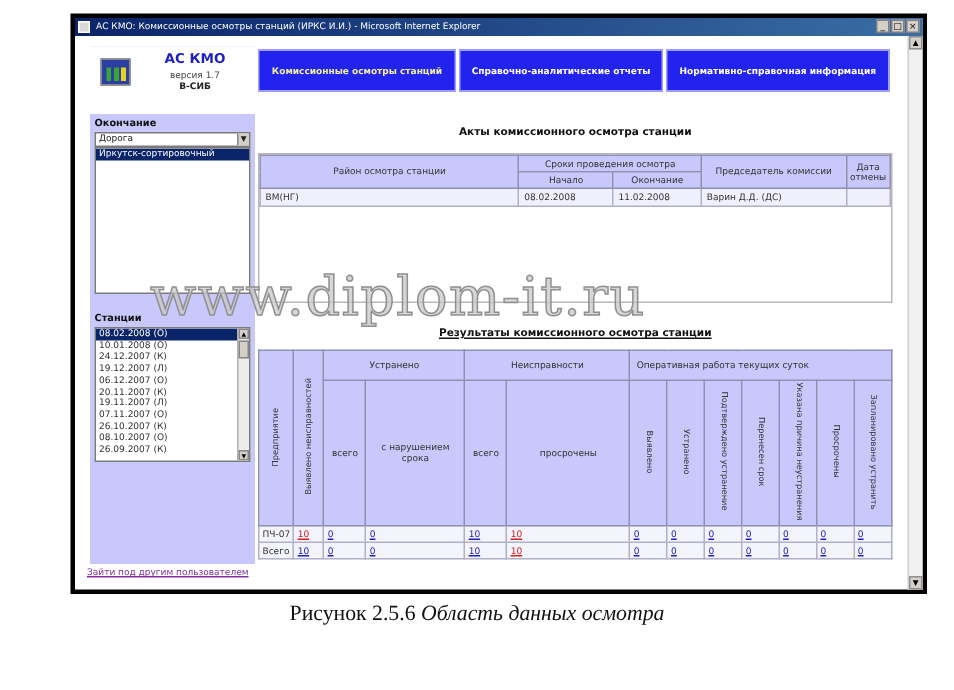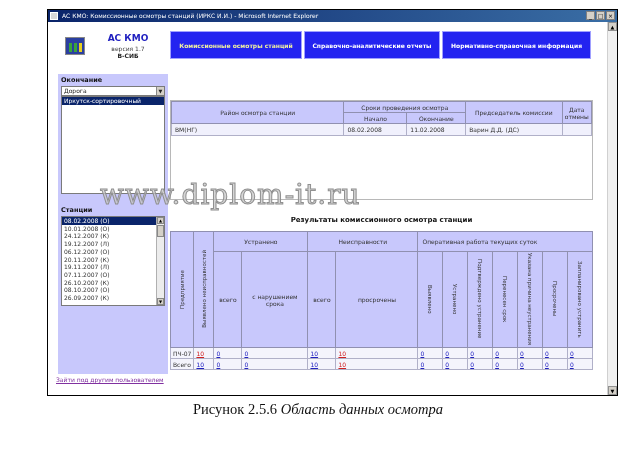--- a/index.html
+++ b/index.html
@@ -1,17 +1,17 @@
 <!DOCTYPE html>
 <html><head>
 <meta charset="utf-8">
 <style>
   * { box-sizing: border-box; margin: 0; padding: 0; }
   body { width: 636px; height: 460px; background: #ffffff; font-family: "DejaVu Sans", sans-serif; position: relative; overflow: hidden; }
-  .window { position: absolute; left: 47px; top: 9px; width: 571px; height: 387px; border: 1px solid #000000; background: #ffffff; }
+  .window { position: absolute; left: 47px; top: 9px; width: 571px; height: 387px; border: 3px solid #000000; background: #ffffff; }
   .titlebar { height: 12px; background: linear-gradient(90deg,#0a246a,#3a6ea5); color: #ffffff; font-size: 6px; line-height: 12px; padding-left: 14px; position: relative; }
   .titlebar .app-icon { position: absolute; left: 2px; top: 2px; width: 8px; height: 8px; background: #d8d8d8; border: 1px solid #ffffff; }
   .winbtns { position: absolute; right: 2px; top: 1px; display: flex; gap: 1px; }
   .winbtns span { width: 9px; height: 9px; background: #d4d0c8; border: 1px solid #808080; font-size: 6px; line-height: 8px; color: #000; text-align: center; }
   .content { position: absolute; left: 0; top: 12px; right: 10px; bottom: 0; }
   .vscroll { position: absolute; right: 0; top: 12px; width: 10px; bottom: 0; background: #f0f0f0; border-left: 1px solid #d0d0d0; }
   .vscroll .arrow { position: absolute; left: 0; width: 9px; height: 9px; background: #d4d0c8; border: 1px solid #909090; font-size: 5px; text-align: center; line-height: 8px; }
 
   .sidebar { position: absolute; left: 10px; top: 7px; width: 110px; height: 345px; background: #c8c8fc; }
   .logo-area { height: 45px; background: #ffffff; position: relative; }
@@ -46,21 +46,21 @@
 
   .res-wrap { position: absolute; left: 122px; top: 209px; width: 423px; }
   .res { width: 100%; }
   .res th { background: #c8c8fc; font-weight: normal; border: 1px solid #9090b0; text-align: center; padding: 1px; }
   .res td { background: #f4f4fc; border: 1px solid #b0b0c8; padding: 1px 2px; height: 11px; }
   .vert { writing-mode: vertical-rl; transform: rotate(180deg); display: inline-block; font-size: 5.5px; line-height: 6px; }
   .vert.ccw { transform: none; }
   a.num { color: #2020c0; text-decoration: underline; }
   a.num.red { color: #d02020; }
 
-  .watermark { position: absolute; left: 100px; top: 178px; font-family: "DejaVu Serif", serif; font-size: 28px; color: rgba(200,200,200,0.75); -webkit-text-stroke: 1px #909090; letter-spacing: 1px; pointer-events: none; }
+  .watermark { position: absolute; left: 100px; top: 178px; font-family: "DejaVu Serif", serif; font-size: 36px; color: rgba(200,200,200,0.75); -webkit-text-stroke: 1px #909090; letter-spacing: 1px; pointer-events: none; }
   .caption { position: absolute; left: 0; width: 636px; top: 401px; text-align: center; font-family: "Liberation Serif", serif; font-size: 14.5px; color: #111; }
   .caption i { font-style: italic; }
 </style>
 </head>
 <body>
 
 <div class="window">
   <div class="titlebar">
     <span class="app-icon"></span>
     <span>АС КМО: Комиссионные осмотры станций (ИРКС И.И.) - Microsoft Internet Explorer</span>
@@ -108,20 +108,21 @@
       </div>
     </div>
     <a class="side-link">Зайти под другим пользователем</a>
 
     <div class="tabs">
       <div class="tab active">Комиссионные осмотры станций</div>
       <div class="tab">Справочно-аналитические отчеты</div>
       <div class="tab">Нормативно-справочная информация</div>
     </div>
 
+    <div class="section-title" style="left:122px; top:60px; width:423px;">Акты комиссионного осмотра станции</div>
     <div class="acts-wrap">
       <table class="acts">
         <tbody>
             <tr>
           <th rowspan="2" style="width:170px">Район осмотра станции</th>
           <th colspan="2">Сроки проведения осмотра</th>
           <th rowspan="2" style="width:95px">Председатель комиссии</th>
           <th rowspan="2" style="width:28px">Дата отмены</th>
         </tr>
         <tr>
@@ -132,21 +133,21 @@
           <td>ВМ(НГ)</td>
           <td>08.02.2008</td>
           <td>11.02.2008</td>
           <td>Варин Д.Д. (ДС)</td>
           <td></td>
         </tr>
       </tbody>
         </table>
     </div>
 
-    <div class="section-title" style="left:122px; top:194px; width:423px;">Результаты комиссионного осмотра станции</div>
+    <div class="section-title" style="left:122px; top:194px; width:423px;text-decoration:underline;">Результаты комиссионного осмотра станции</div>
     <div class="res-wrap">
       <table class="res">
         <tbody>
             <tr style="height:20px">
           <th rowspan="2" style="width:22px"><span class="vert">Предприятие</span></th>
           <th rowspan="2" style="width:20px"><span class="vert">Выявлено неисправностей</span></th>
           <th colspan="2">Устранено</th>
           <th colspan="2">Неисправности</th>
           <th colspan="7" style="text-align:left;padding-left:4px">Оперативная работа текущих суток</th>
         </tr>

